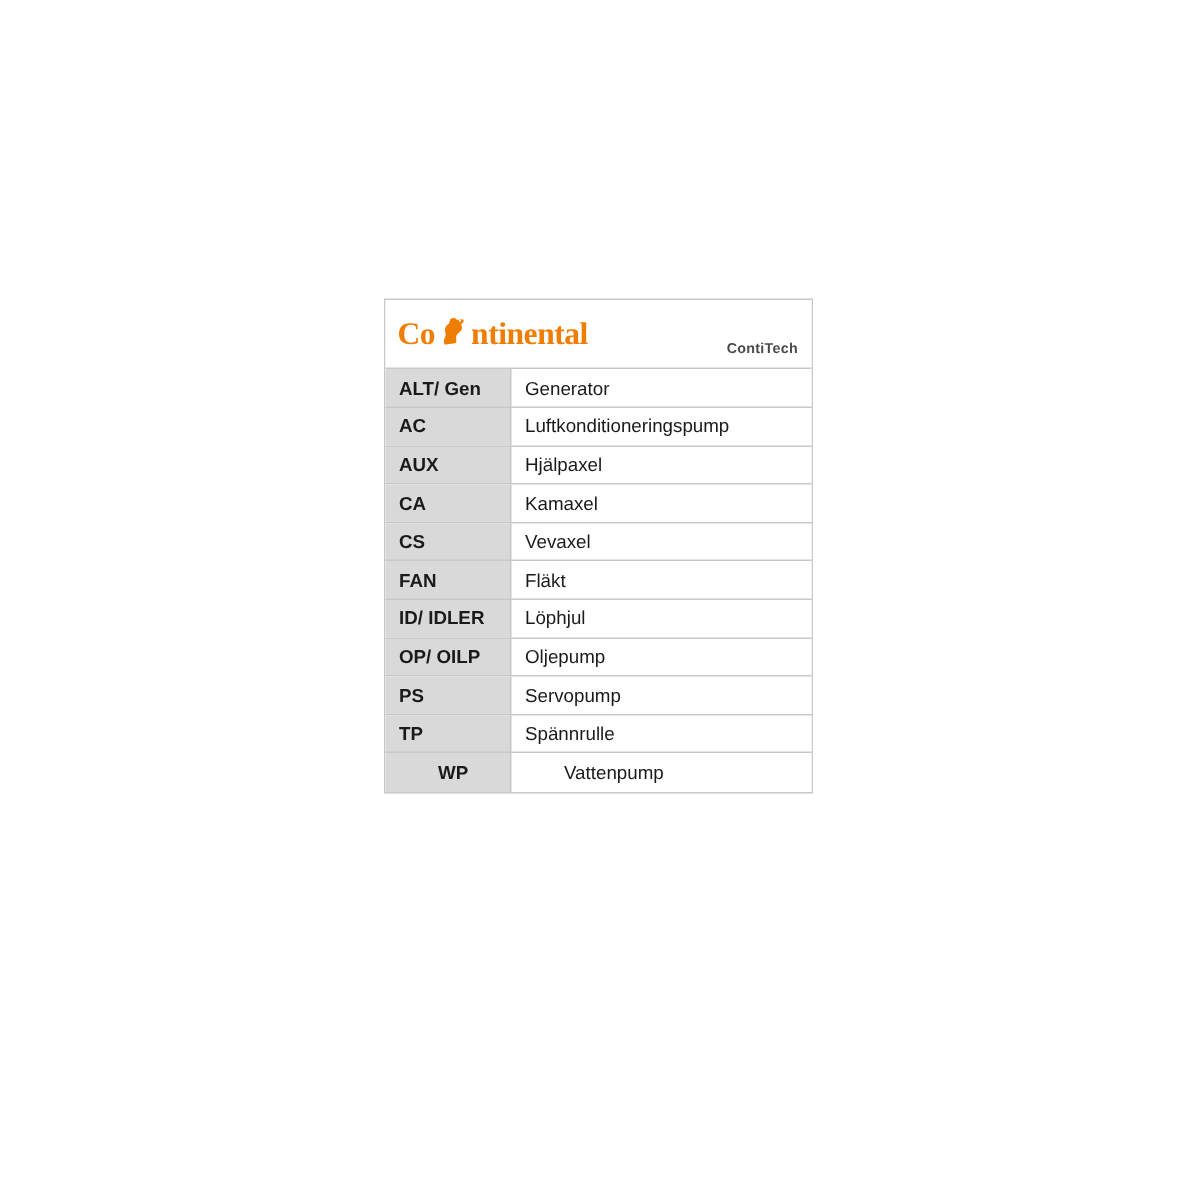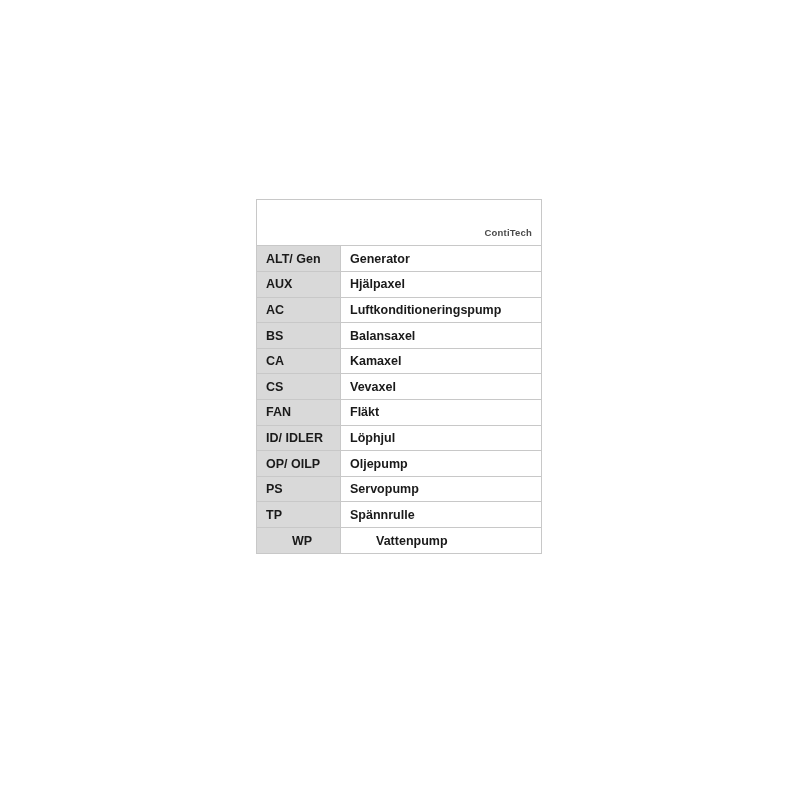--- a/index.html
+++ b/index.html
@@ -102,51 +102,56 @@
 
   .col-code {
     width: 74px;
     background: #d9d9d9;
     font-weight: bold;
     border-right: 1px solid #c8c8c8;
   }
 
   .col-desc {
     background: #ffffff;
-    font-weight: bold;
+    font-weight: normal;
   }
 </style>
 </head>
 <body>
 
 <div class="page">
 
   <div class="legend-card">
 
     <div class="brand-bar">
+      <div class="brand-logo">
+        <span class="brand-wordmark">Co</span>
+        <span class="horse-icon">
+          <svg viewBox="0 0 20 22" width="20" height="22" aria-hidden="true">
+            <path fill="#ef7d00" d="M4.2 20.5c-.4-1.6-.2-3.3.5-4.8.5-1.1.6-2 .2-3.1-.5-1.4-.3-2.9.5-4.1.5-.8 1.2-1.4 2-1.9l.6-2.3c.1-.5.5-.9 1-1l1.5-.3c.3-.1.6 0 .9.2l1.5 1.1 3-.4c.5-.1 1 .2 1.2.6.2.5.1 1-.3 1.4l-1.3 1.2.4 1.9c.2 1-.1 2-.8 2.7l-2.4 2.3c-.4.4-.6.9-.6 1.5l.1 3.1c0 .6-.4 1.1-1 1.2l-6 .9c-.5.1-.9-.2-1-.7zM14.6 5.6c.4 0 .7-.3.7-.7s-.3-.7-.7-.7-.7.3-.7.7.3.7.7.7z"></path>
+          </svg>
+        </span>
+        <span class="brand-wordmark">ntinental</span>
+      </div>
       <span class="brand-sub">ContiTech</span>
     </div>
 
     <table class="legend-table">
       <tbody>
         <tr>
           <td class="col-code">ALT/ Gen</td>
           <td class="col-desc">Generator</td>
         </tr>
         <tr>
-          <td class="col-code">AUX</td>
-          <td class="col-desc">Hjälpaxel</td>
-        </tr>
-        <tr>
           <td class="col-code">AC</td>
           <td class="col-desc">Luftkonditioneringspump</td>
         </tr>
         <tr>
-          <td class="col-code">BS</td>
-          <td class="col-desc">Balansaxel</td>
+          <td class="col-code">AUX</td>
+          <td class="col-desc">Hjälpaxel</td>
         </tr>
         <tr>
           <td class="col-code">CA</td>
           <td class="col-desc">Kamaxel</td>
         </tr>
         <tr>
           <td class="col-code">CS</td>
           <td class="col-desc">Vevaxel</td>
         </tr>
         <tr>

